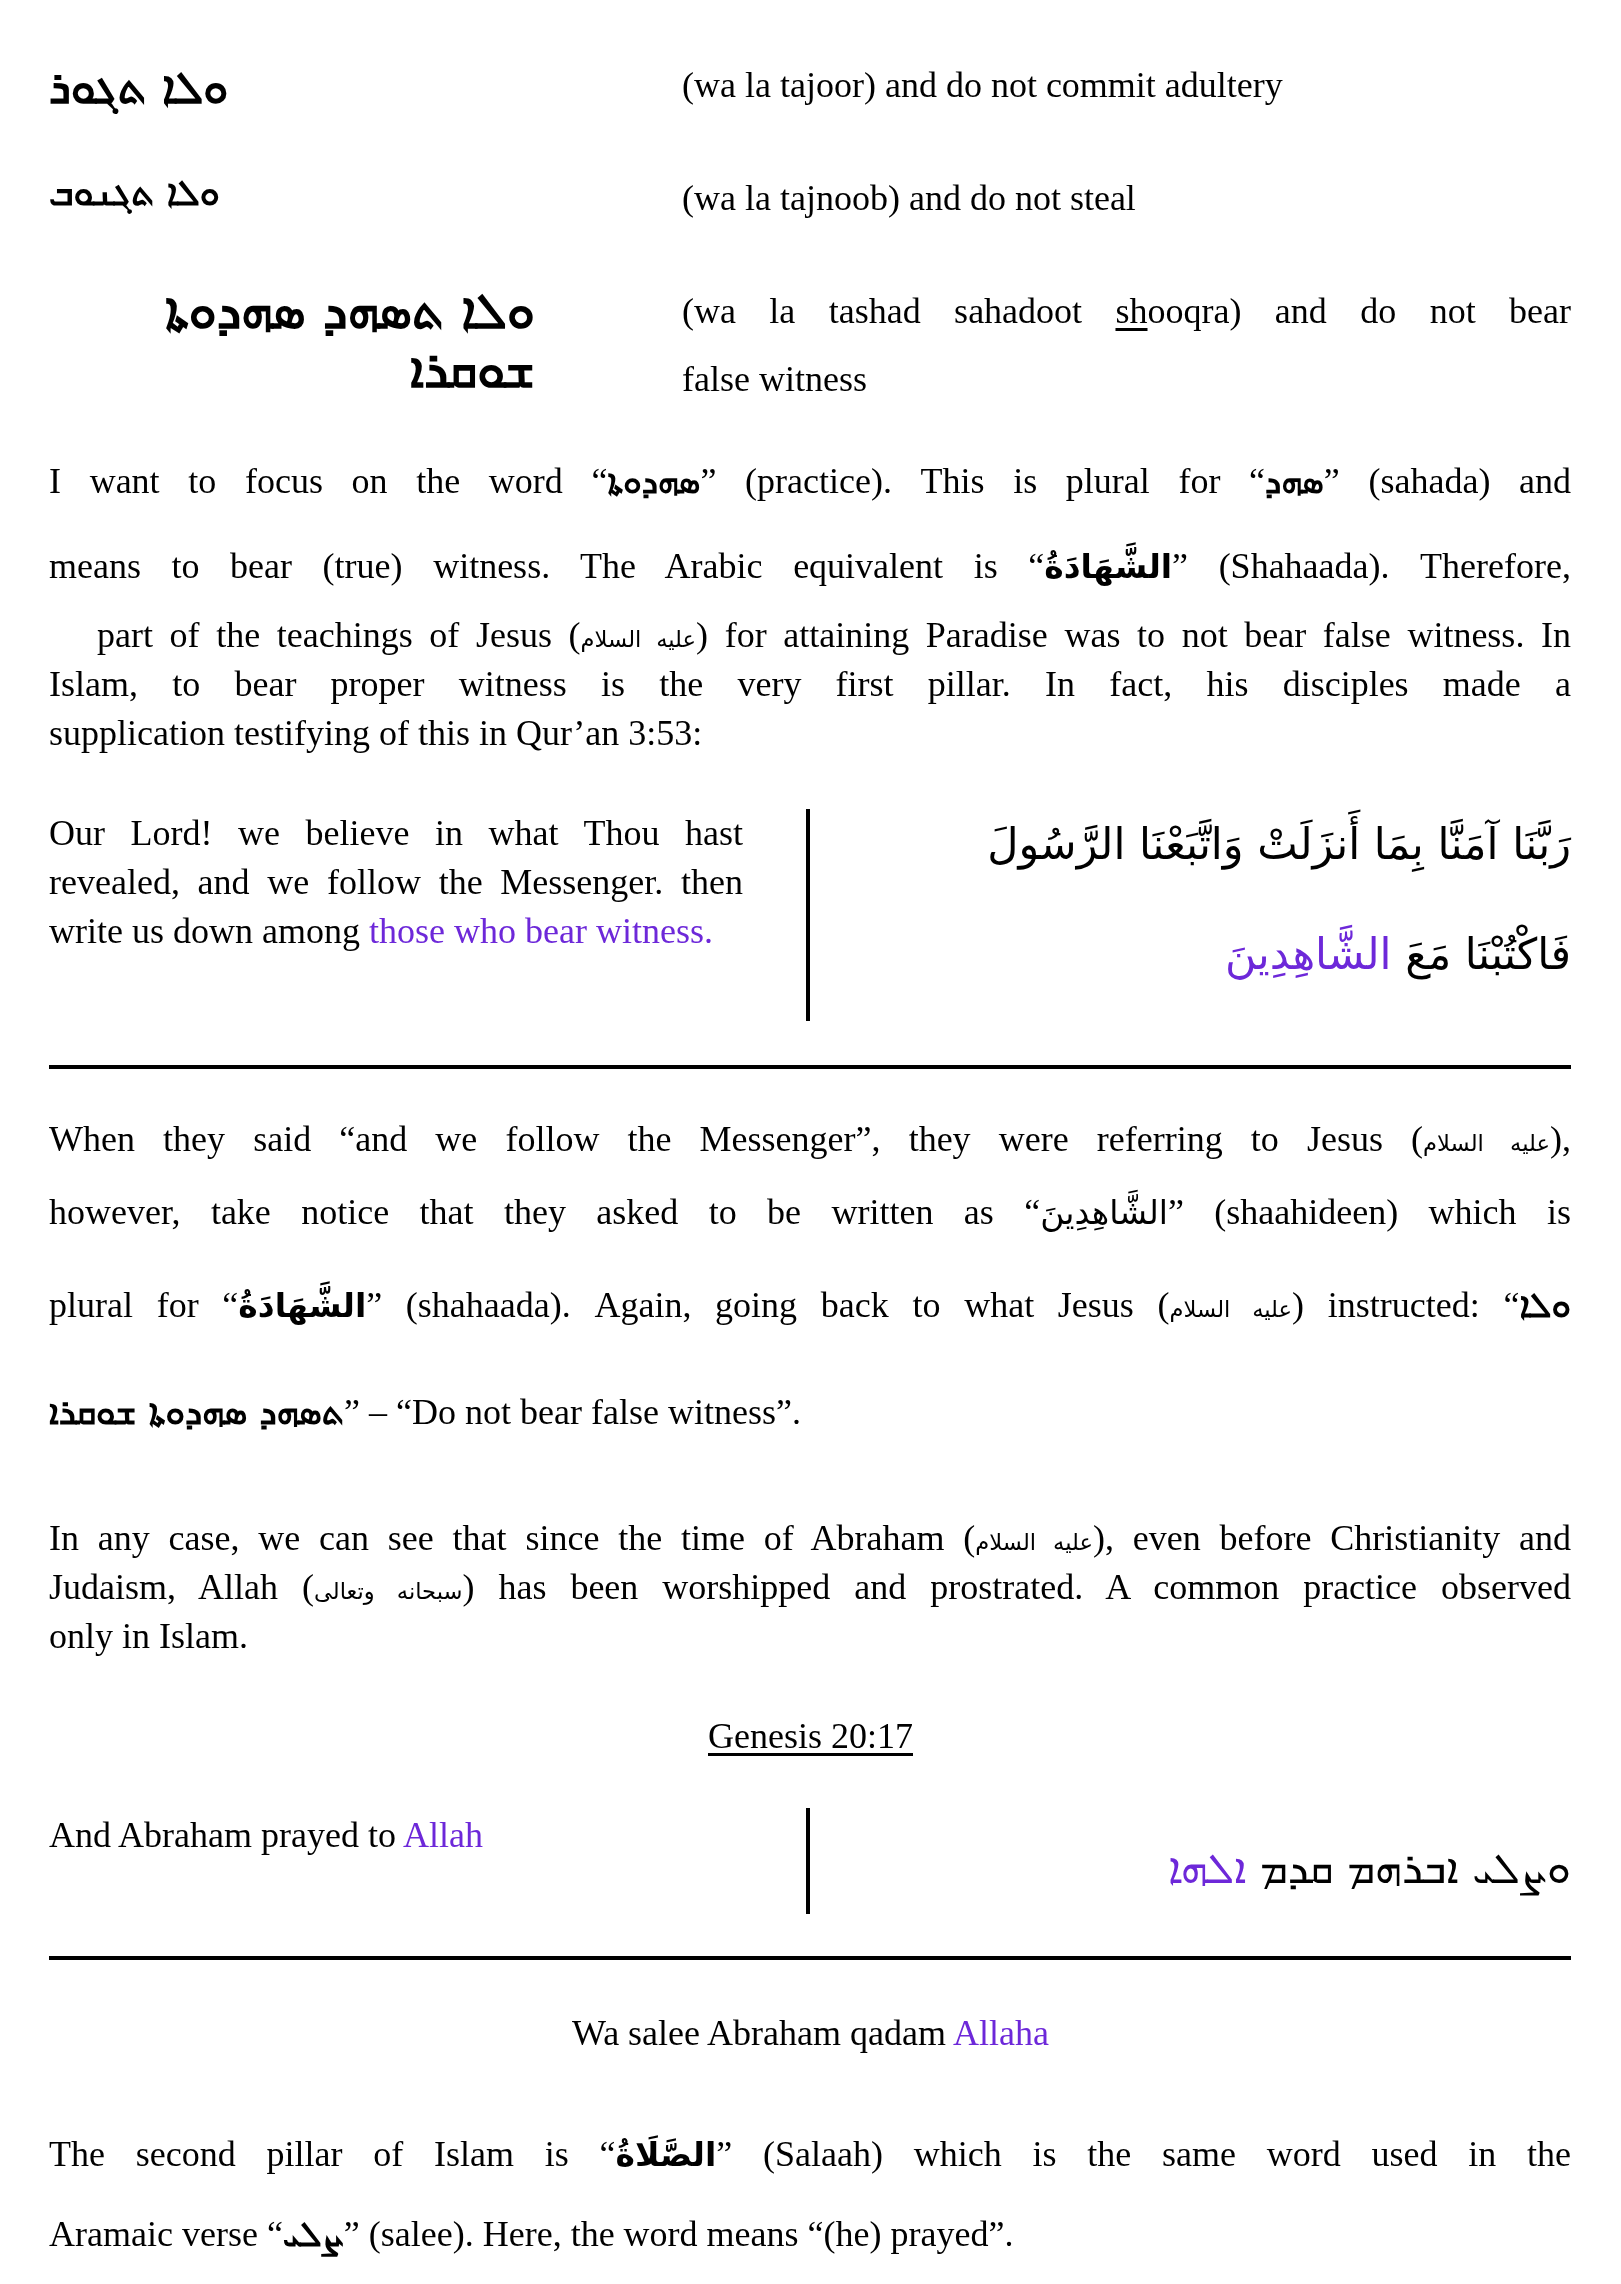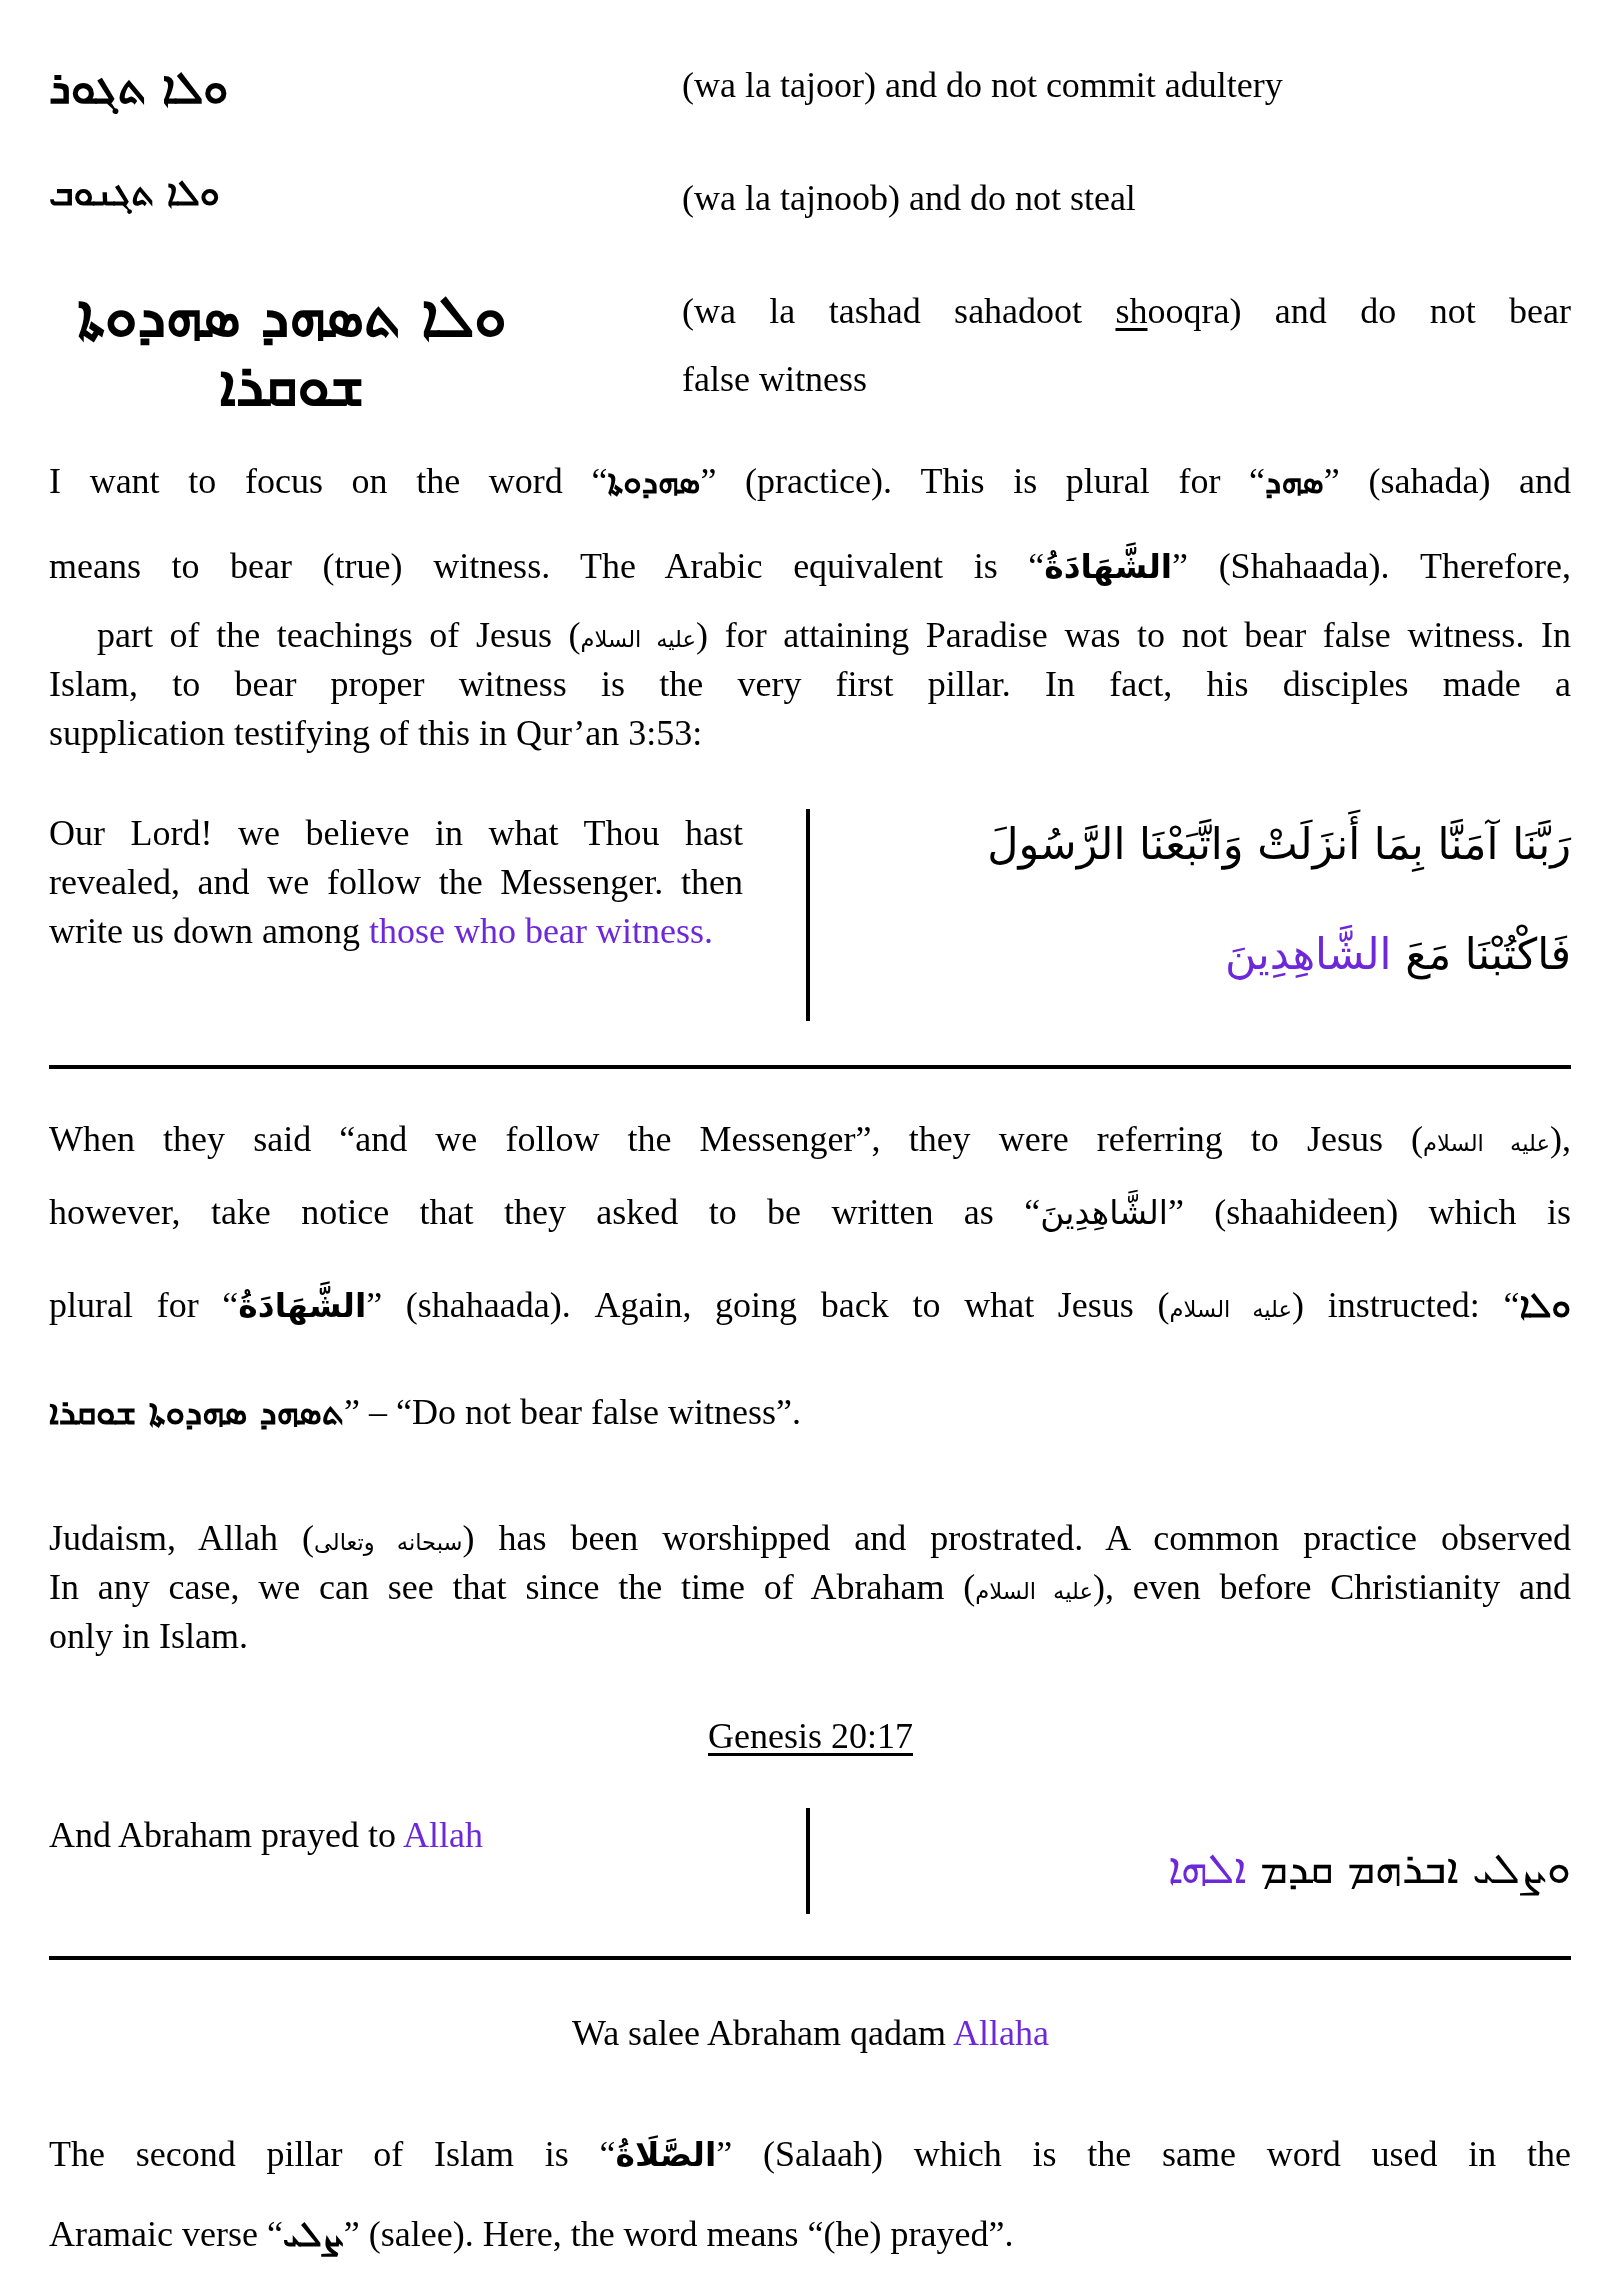--- a/index.html
+++ b/index.html
@@ -22,21 +22,21 @@
 </style>
 </head>
 <body>
 
 <div class="abs syriac" style="left:49px; top:61px; width:191px; font-size:45px; text-align:left;">ܘܠܐ ܬܓܘܪ</div>
 <div class="abs line" style="left:682px; top:64px;">(wa la tajoor) and do not commit adultery</div>
 
 <div class="abs syriac" style="left:49px; top:172px; width:243px; font-size:36px; text-align:left;">ܘܠܐ ܬܓܢܘܒ</div>
 <div class="abs line" style="left:682px; top:177px;">(wa la tajnoob) and do not steal</div>
 
-<div class="abs syriac" style="left:49px; top:282px; width:486px; font-size:58px; text-align:center;">ܘܠܐ ܬܣܗܕ ܣܗܕܘܬܐ ܫܘܩܪܐ</div>
+<div class="abs syriac" style="left:49px; top:282px; width:486px; font-size:50px; text-align:right;">ܘܠܐ ܬܣܗܕ ܣܗܕܘܬܐ ܫܘܩܪܐ</div>
 <div class="abs" style="left:682px; top:290px; width:889px;">
   <div class="just" style="text-align-last: justify; white-space:normal;"><span>(wa la tashad sahadoot </span><span class="u">sh</span><span>ooqra) and do not bear</span></div>
   <div style="margin-top:26px;">false witness</div>
 </div>
 
 <div class="abs" style="left:49px; top:460px; width:1522px;">
   <div class="just" style="text-align-last:justify; height:50px;"><span>I want to focus on the word “</span><span class="syriac" style="font-size:33px;">ܣܗܕܘܬܐ</span><span>” (practice).  This is plural for “</span><span class="syriac" style="font-size:33px;">ܣܗܕ</span><span>” (sahada) and</span></div>
   <div class="just" style="text-align-last:justify; margin-top:35px; height:50px;"><span>means to bear (true) witness.  The Arabic equivalent is “</span><span class="arabic" style="font-weight:bold; font-size:33px;">الشَّهَادَةُ</span><span>” (Shahaada).  Therefore,</span></div>
   <div class="just" style="text-align-last:justify; margin-top:19px; height:49px;margin-left:48px;"><span>part of the teachings of Jesus (</span><span class="honor">عليه السلام</span><span>) for attaining Paradise was to not bear false witness.  In</span></div>
   <div class="just" style="text-align-last:justify; height:49px;">Islam, to bear proper witness is the very first pillar.  In fact, his disciples made a</div>
@@ -51,22 +51,22 @@
 <div class="hr" style="top:1065px;"></div>
 
 <div class="abs" style="left:49px; top:1118px; width:1522px;">
   <div class="just" style="text-align-last:justify; height:50px;"><span>When they said “and we follow the Messenger”, they were referring to Jesus (</span><span class="honor">عليه السلام</span><span>),</span></div>
   <div class="just" style="text-align-last:justify; margin-top:22.6px; height:50px;"><span>however, take notice that they asked to be written as “</span><span class="arabic" style="font-size:33px;">الشَّاهِدِينَ</span><span>” (shaahideen) which is</span></div>
   <div class="just" style="text-align-last:justify; margin-top:43px; height:50px;"><span>plural for “</span><span class="arabic" style="font-weight:bold; font-size:33px;">الشَّهَادَةُ</span><span>” (shahaada).  Again, going back to what Jesus (</span><span class="honor">عليه السلام</span><span>) instructed: “</span><span class="syriac" style="font-size:35px;">ܘܠܐ</span></div>
   <div style="margin-top:57px; height:50px;"><span class="syriac" style="font-size:35px;">ܬܣܗܕ ܣܗܕܘܬܐ ܫܘܩܪܐ</span><span>” – “Do not bear false witness”.</span></div>
 </div>
 
 <div class="abs" style="left:49px; top:1517px; width:1522px;">
+  <div class="just" style="text-align-last:justify; height:49px;"><span>In any case, we can see that since the time of Abraham (</span><span class="honor">عليه السلام</span><span>), even before Christianity and</span></div>
   <div class="just" style="text-align-last:justify; height:49px;"><span>Judaism, Allah (</span><span class="honor">سبحانه وتعالى</span><span>) has been worshipped and prostrated.  A common practice observed</span></div>
-  <div class="just" style="text-align-last:justify; height:49px;"><span>In any case, we can see that since the time of Abraham (</span><span class="honor">عليه السلام</span><span>), even before Christianity and</span></div>
   <div style="height:49px;">only in Islam.</div>
 </div>
 
 <div class="abs u" style="left:0; width:1621px; top:1715px; text-align:center;"><span class="u">Genesis 20:17</span></div>
 
 <div class="abs line" style="left:49px; top:1814px;"><span>And Abraham prayed to </span><span class="red">Allah</span></div>
 <div class="vr" style="left:806px; top:1808px; height:106px;"></div>
 <div class="abs syriac" style="left:833px; top:1843px; width:738px; text-align:right; font-size:43px; font-weight:normal;"><span>ܘܨܠܝ ܐܒܪܗܡ ܩܕܡ </span><span class="red">ܐܠܗܐ</span></div>
 
 <div class="hr" style="top:1956px;"></div>

